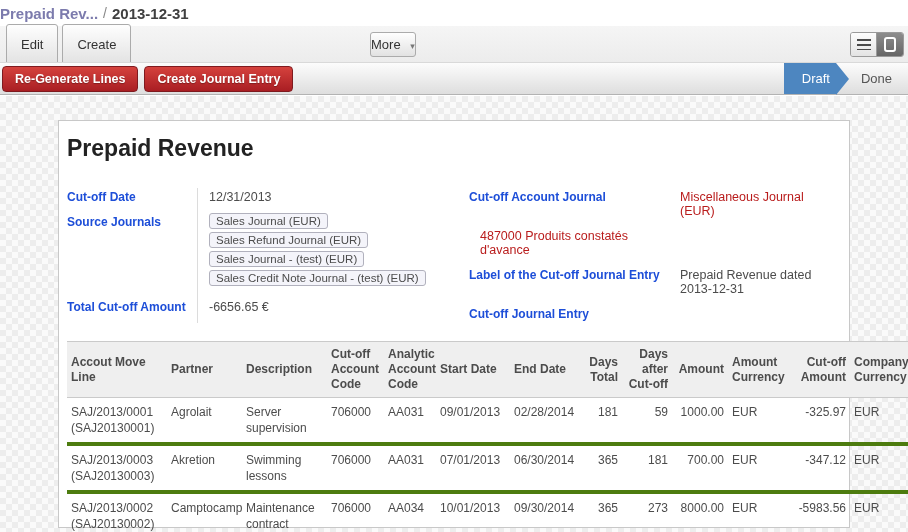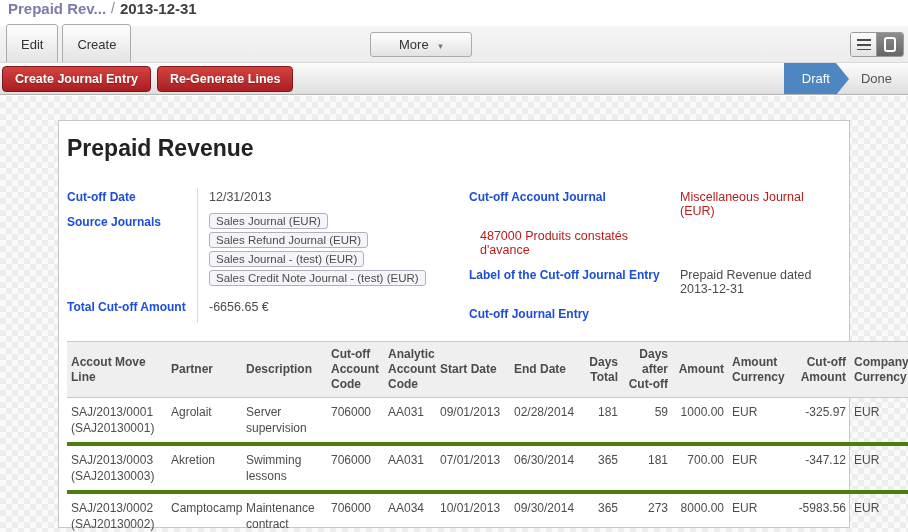--- a/index.html
+++ b/index.html
@@ -1,33 +1,33 @@
 <!DOCTYPE html>
 <html><head>
 <meta charset="utf-8">
 <style>
   * { box-sizing: border-box; margin: 0; padding: 0; }
   body { font-family: "Liberation Sans", "DejaVu Sans", sans-serif; background:#fff; }
   .screen{ width:908px; height:532px; position:relative; overflow:hidden;
     background:#fff; color:#4c4c4c; font-size:12px; }
 
   
-  .topbar{ height:26px; background:#fff; display:flex; padding-left:8px; }
+  .topbar{ height:26px; background:#fff; display:flex; align-items:center; }
   .crumb-parent{ color:#7c7bad; font-weight:bold; font-size:15px; cursor:pointer; }
   .crumb-sep{ color:#888; font-size:14px; margin:0 5px; font-weight:normal; }
   .crumb-current{ color:#404040; font-weight:bold; font-size:15px; }
 
   
   .controlbar{ height:36px; background:linear-gradient(#f5f5f5,#ececec); position:relative;
     display:flex; align-items:center; padding:0 6px; }
   .btn{ display:inline-block; padding:12px 14px; font-size:13px; color:#333;
     background:linear-gradient(#fefefe,#e2e2e2); border:1px solid #ababab; border-radius:3px;
     cursor:pointer; }
   .btn + .btn{ margin-left:4px; }
-  .more-btn{ position:absolute; left:366px; top:6px; padding:4px 28px; }
+  .more-btn{ position:absolute; left:366px; top:6px; padding:4px 0; }
   .more-btn .caret{ color:#777; font-size:9px; margin-left:6px; }
   .switcher{ position:absolute; right:4px; top:6px; display:flex; border:1px solid #9a9a9a;
     border-radius:3px; overflow:hidden; }
   .sw-btn{ width:26px; height:23px; display:flex; align-items:center; justify-content:center; cursor:pointer; }
   .sw-list{ background:linear-gradient(#fdfdfd,#e3e3e3); border-right:1px solid #9a9a9a; }
   .list-glyph{ width:14px; height:11px;
     background:repeating-linear-gradient(#4a4a4a 0 2px, transparent 2px 5px); }
   .sw-form{ background:linear-gradient(#8d8d8d,#666); }
   .form-glyph{ width:12px; height:15px; border:2px solid #fff; border-radius:3px; background:transparent; }
 
@@ -106,22 +106,22 @@
       <span class="sw-btn sw-list">
         <span class="list-glyph"></span>
       </span>
       <span class="sw-btn sw-form">
         <span class="form-glyph"></span>
       </span>
     </span>
   </div>
 
   <div class="statusrow">
+    <span class="btn-red">Re-Generate Lines</span>
     <span class="btn-red">Create Journal Entry</span>
-    <span class="btn-red">Re-Generate Lines</span>
     <span class="statussteps">
       <span class="step-draft">Draft</span>
       <span class="step-arrow"></span>
       <span class="step-done">Done</span>
     </span>
   </div>
 
   <div class="content">
     <div class="sheet">
       <div class="sheet-title">Prepaid Revenue</div>

